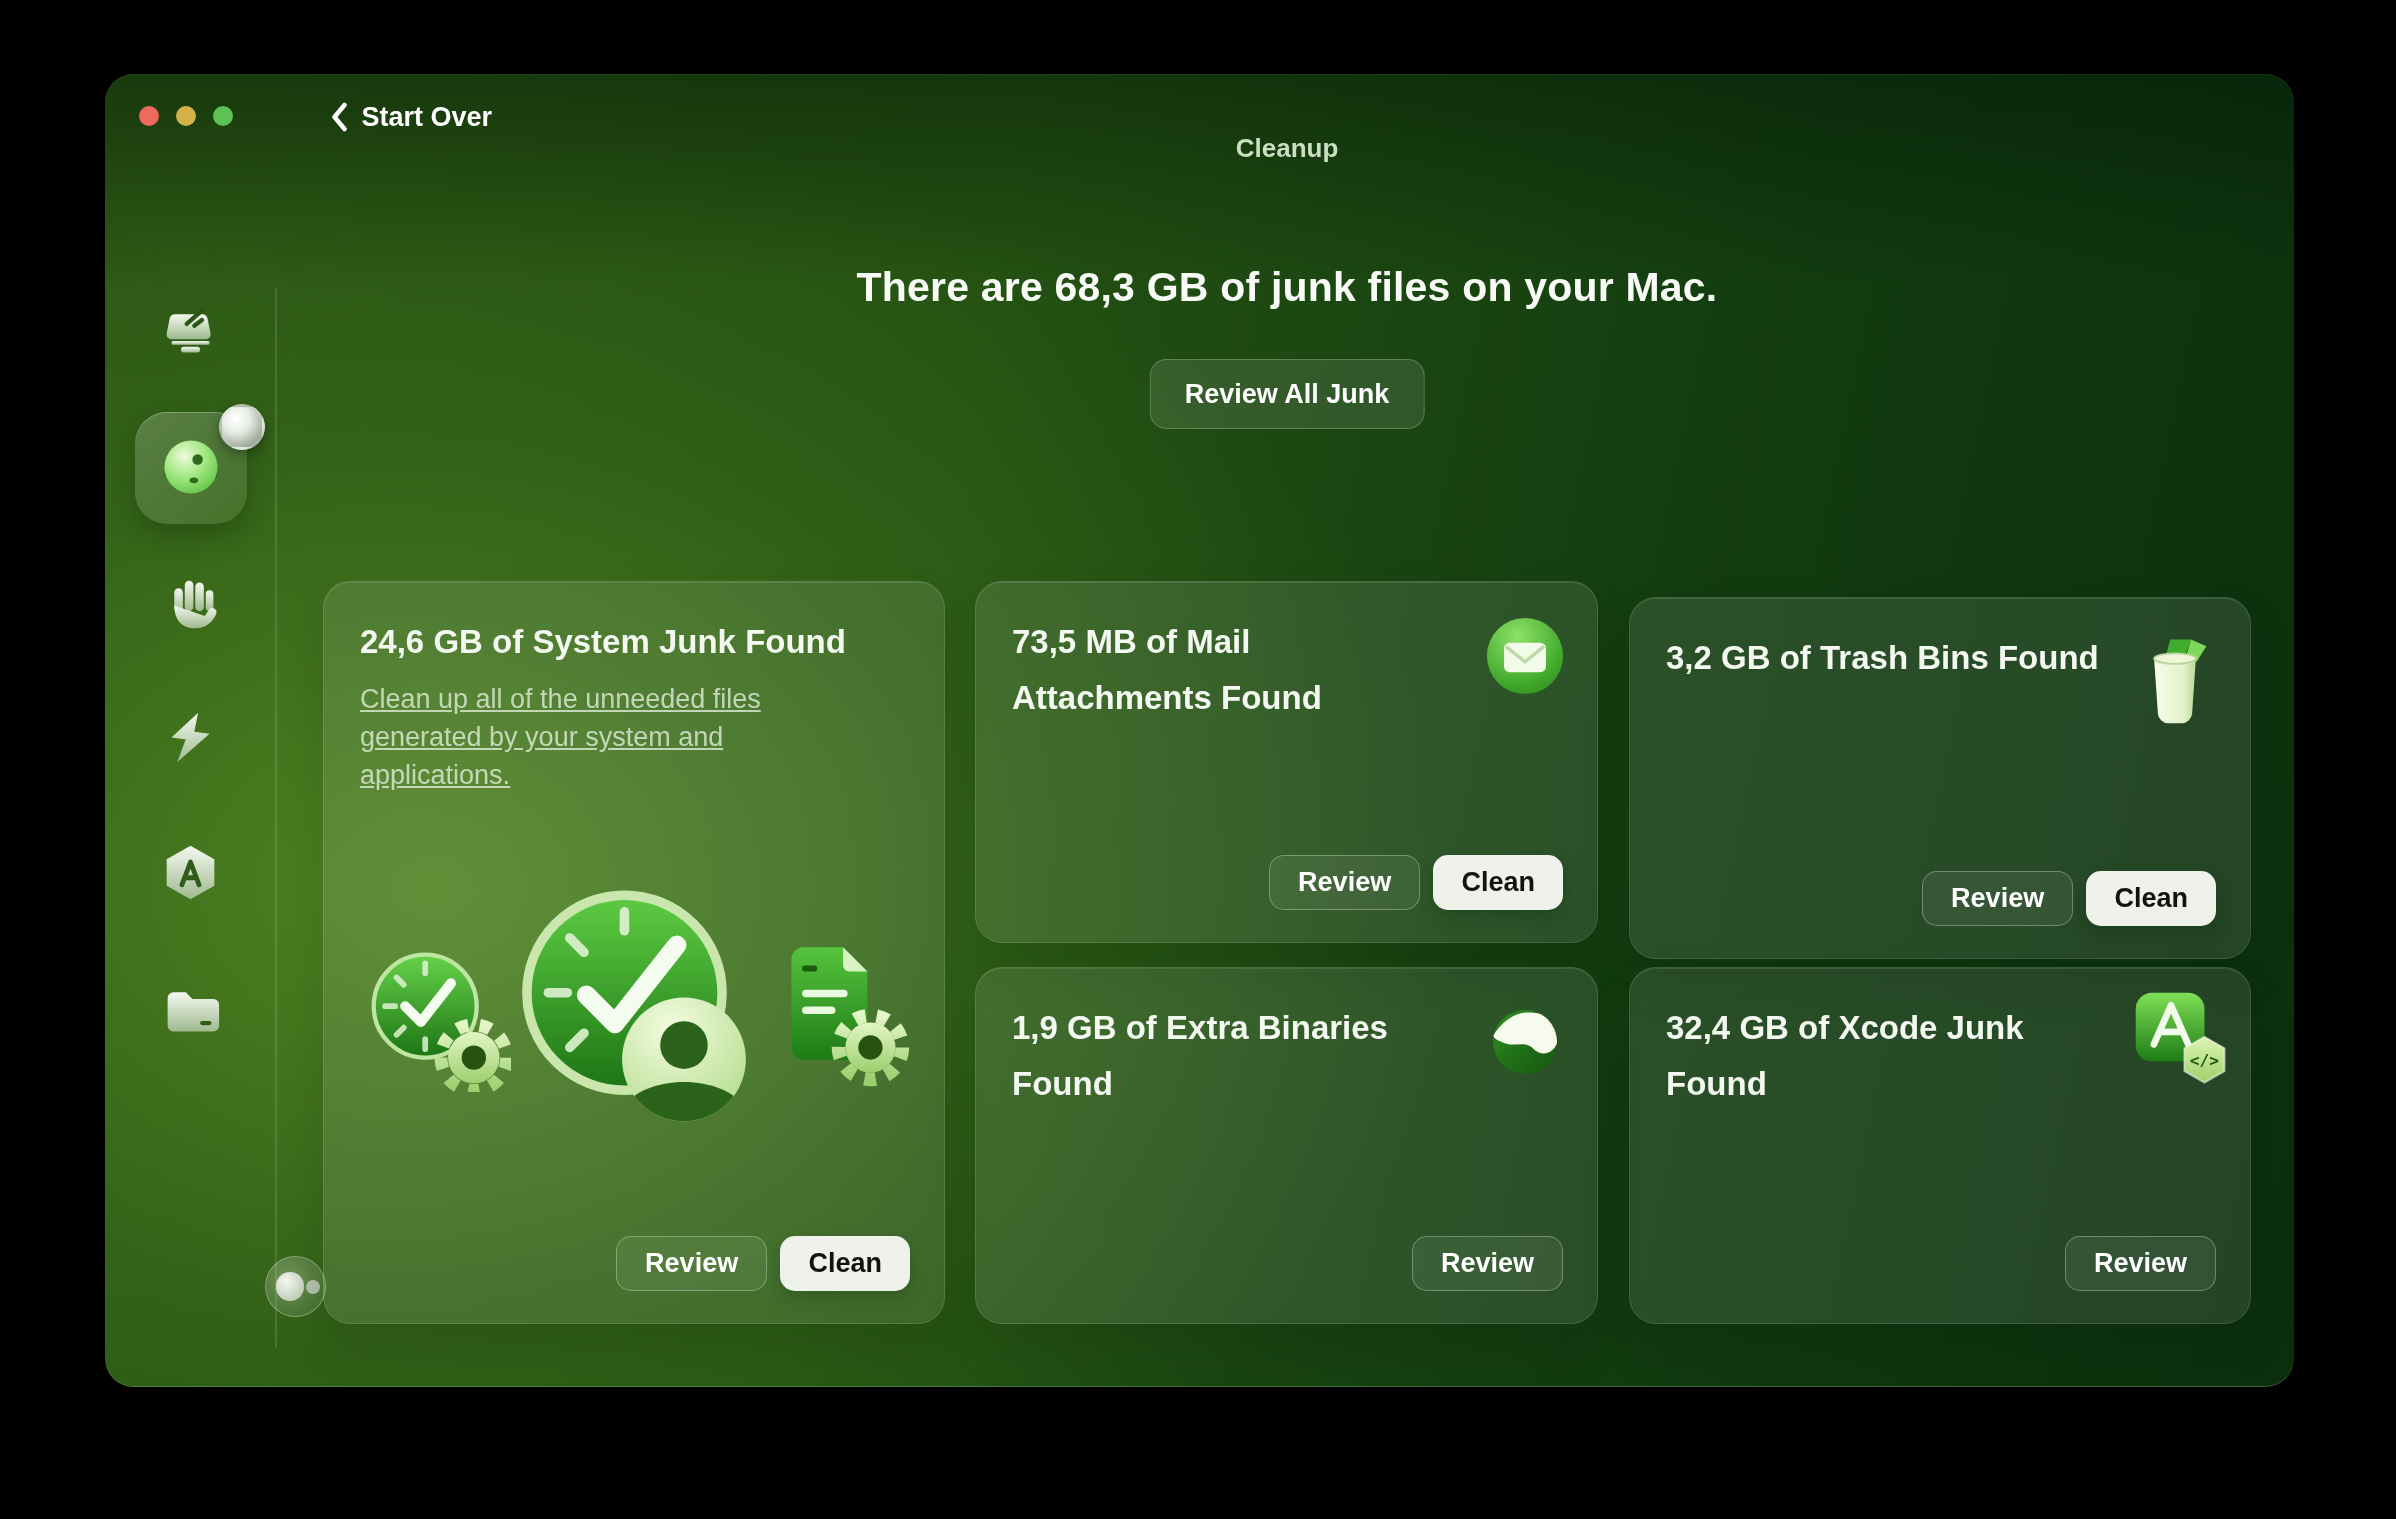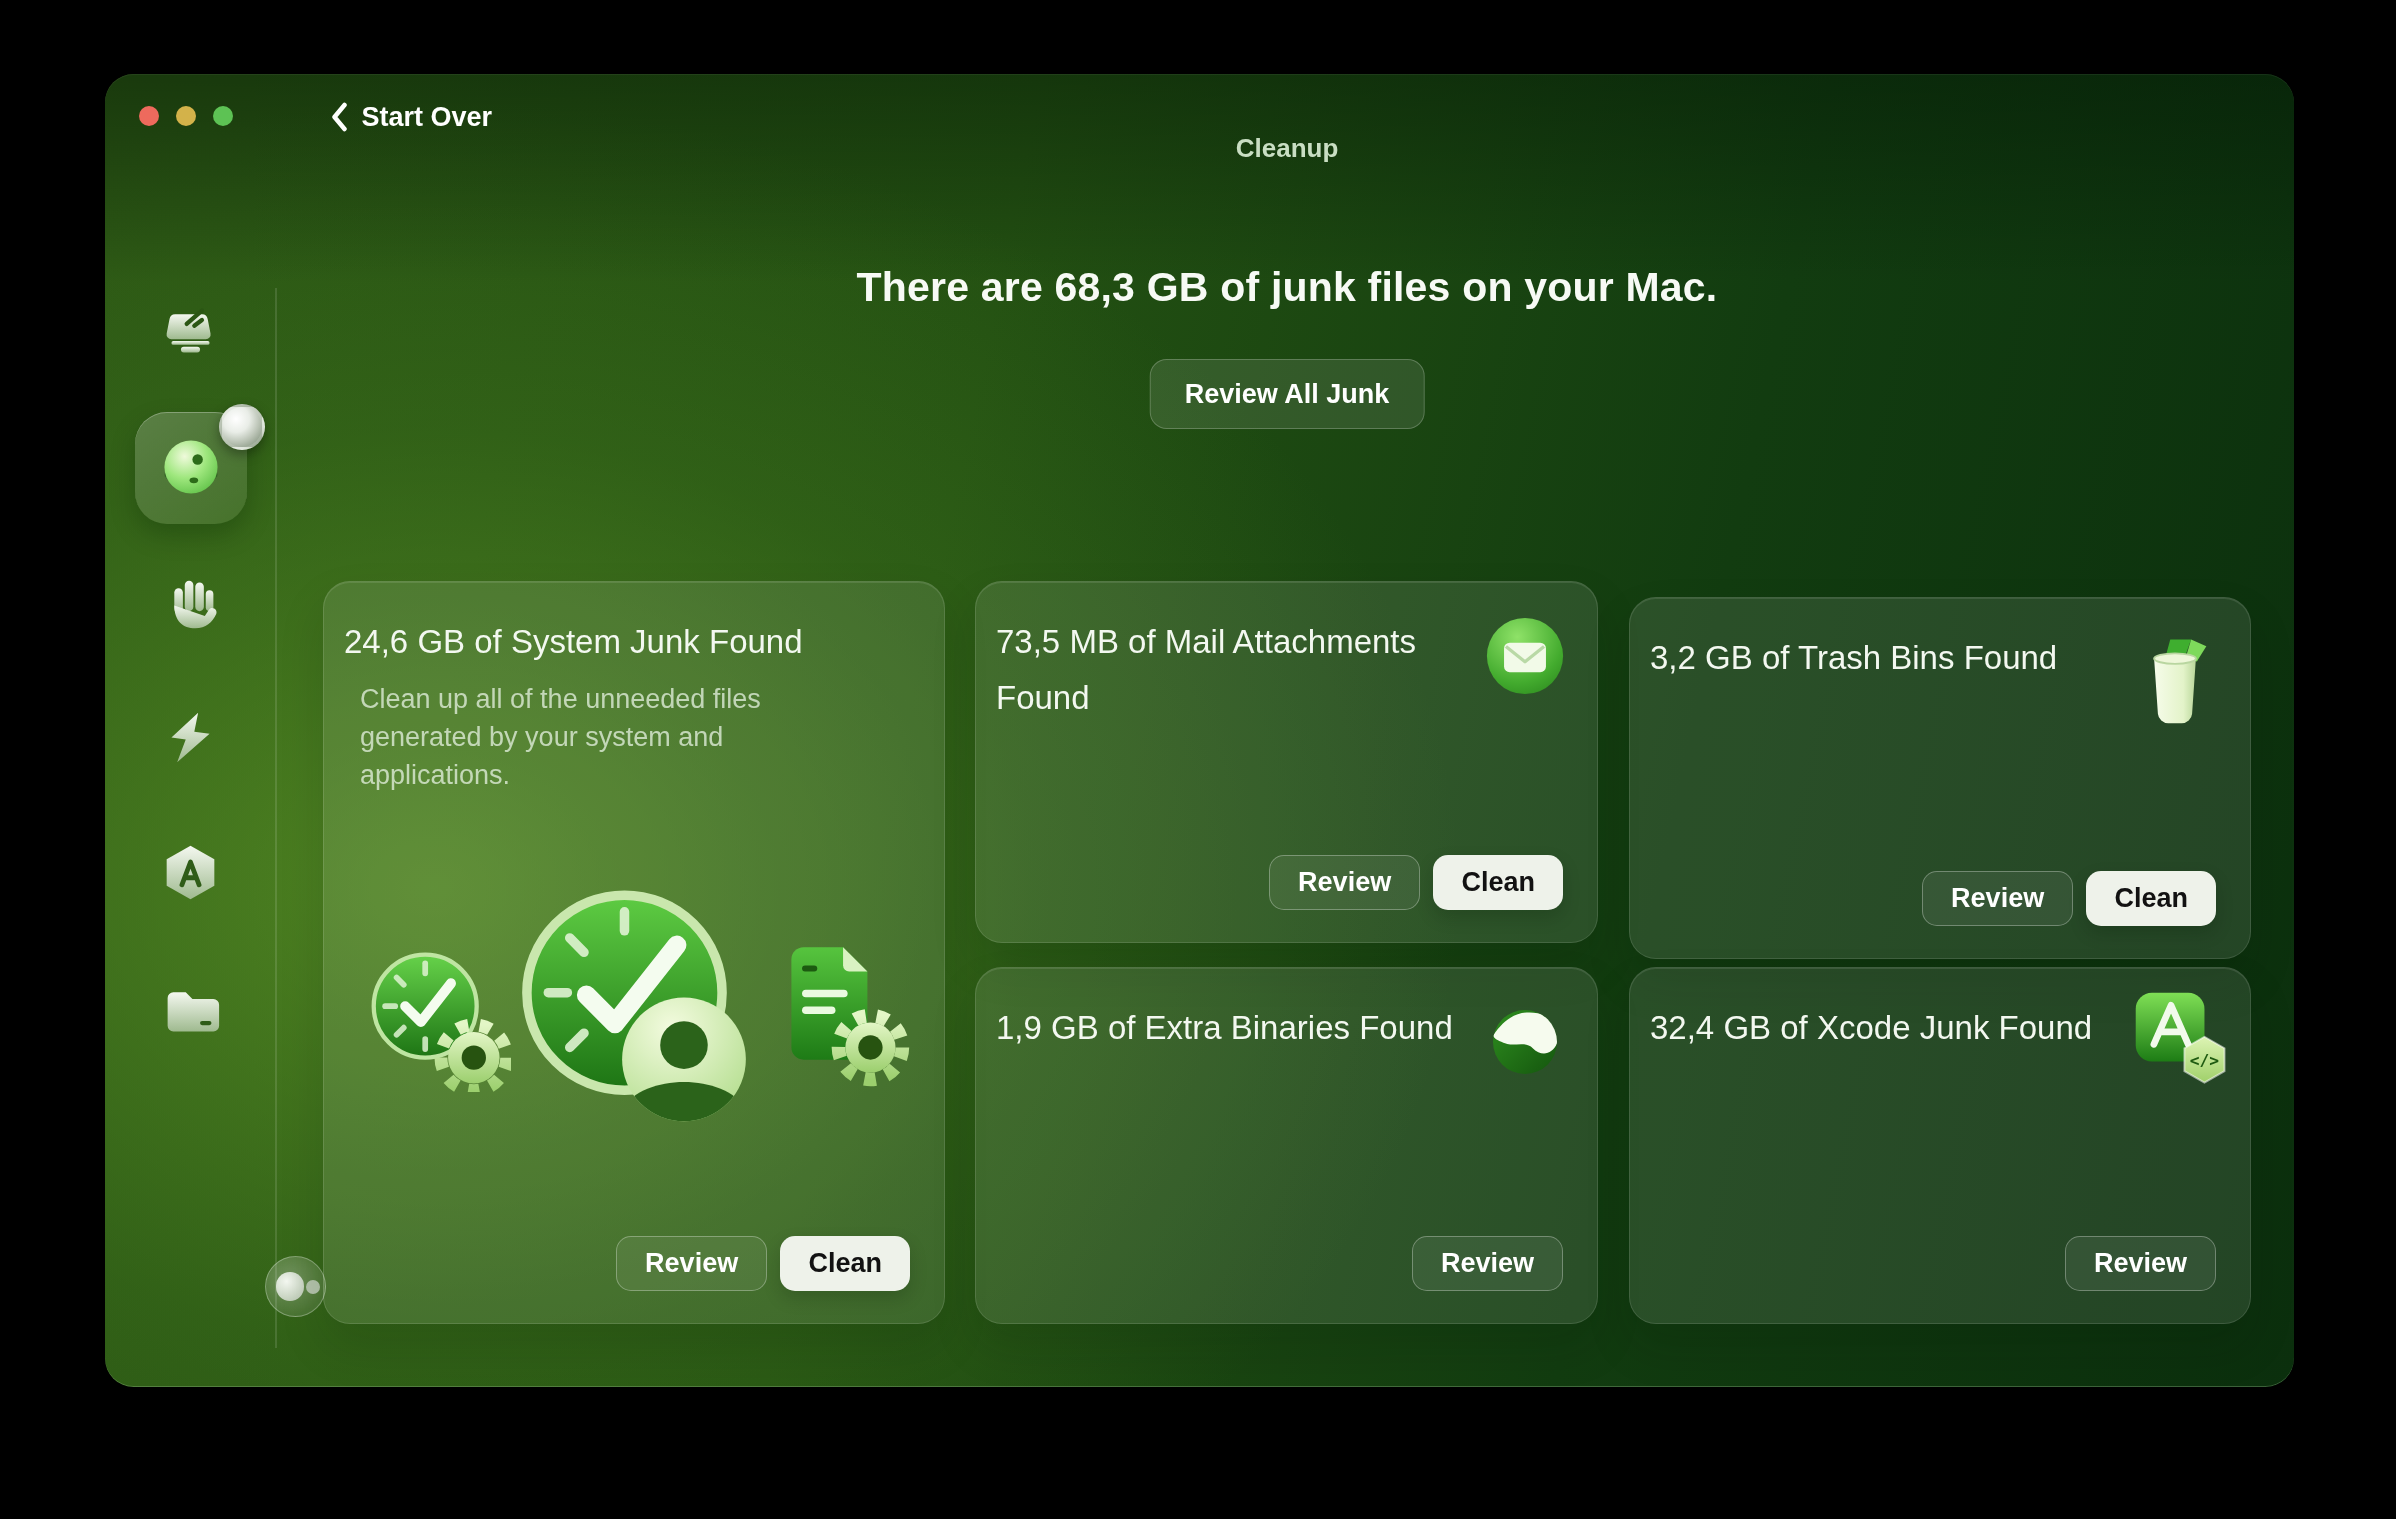--- a/index.html
+++ b/index.html
@@ -53,24 +53,24 @@
 
   
   .card{position:absolute;border-radius:27px;background:rgba(255,255,255,0.10);
     border:1px solid rgba(255,255,255,0.12);
     box-shadow:inset 0 1px 0 rgba(255,255,255,0.10), 0 23px 46px rgba(0,20,0,0.14);box-sizing:border-box;}
   .card-system  {left:218px; top:507px;width:622px;height:743px;}
   .card-mail    {left:870px; top:507px;width:623px;height:362px;}
   .card-trash   {left:1524px;top:523px;width:622px;height:362px;}
   .card-binaries{left:870px; top:893px;width:623px;height:357px;}
   .card-xcode   {left:1524px;top:893px;width:622px;height:357px;}
-  .card h2{margin:0;padding:32px 143px 0 20px;color:#f3f8f0;font-size:33px;line-height:1.7;font-weight:400;}
+  .card h2{margin:0;padding:32px 143px 0 36px;color:#f3f8f0;font-size:33px;line-height:1.7;font-weight:700;}
   .card-system h2{padding-right:36px;}
   .card .desc{margin:9.5px 36px 0 36px;max-width:458px;color:rgba(223,236,216,0.80);
-    font-size:27px;line-height:1.42;font-weight:400;}
+    font-size:27px;line-height:1.42;font-weight:400;text-decoration:underline;}
   .btnrow{position:absolute;right:34px;bottom:32px;display:flex;gap:13.3px;}
   .btn{height:55px;padding:0 28px;border-radius:15px;font-size:27px;font-weight:700;cursor:pointer;
     display:flex;align-items:center;font-family:inherit;}
   .btn.ghost{background:rgba(255,255,255,0.07);border:1.9px solid rgba(255,255,255,0.30);color:#ffffff;}
   .btn.solid{background:#eef2ea;border:none;color:#121212;box-shadow:0 7.6px 17px rgba(0,20,0,0.18);}
   .card-icon{position:absolute;top:34px;right:32px;}
   .card-icon.xcode{top:21px;right:15px;}
 
   .sys-icon{position:absolute;}
   .si-small{left:44px;top:367px;}

